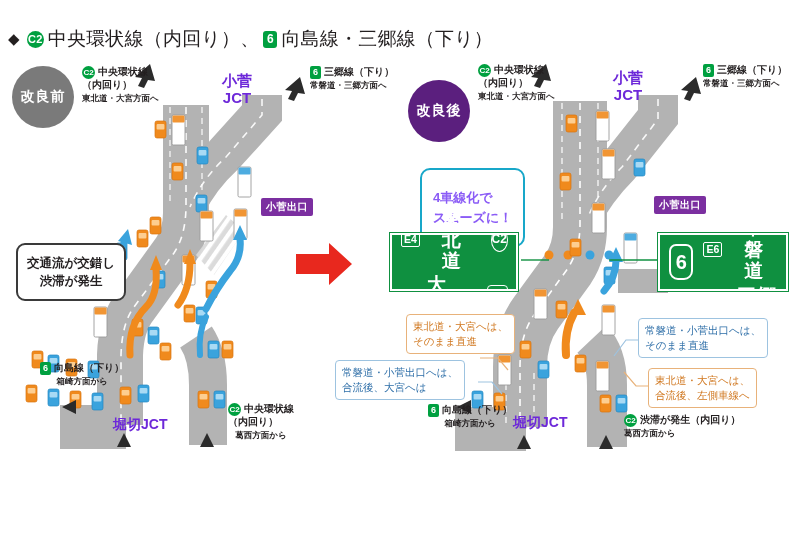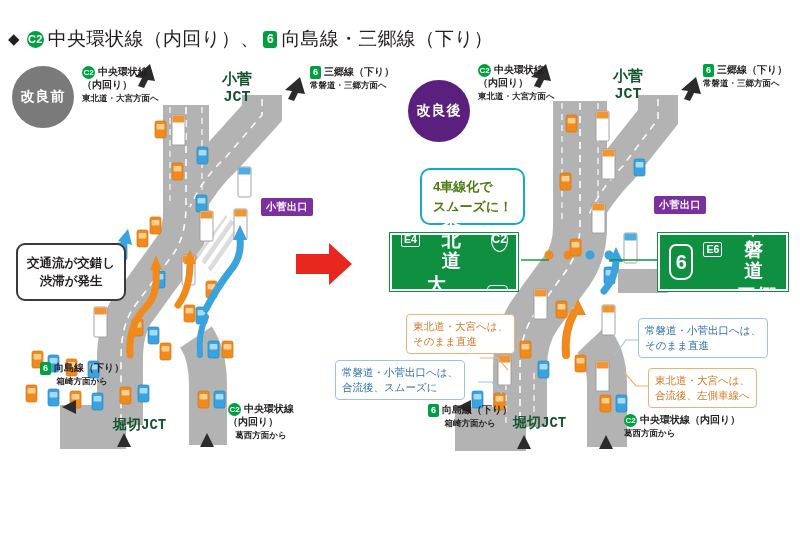--- a/index.html
+++ b/index.html
@@ -52,40 +52,40 @@
 
   
   .dirlabel{font-size:9.5px;line-height:1.25;color:#231f20;}
   .dirlabel .row1{display:flex;align-items:center;gap:3px;font-size:10px;font-weight:bold;white-space:nowrap;}
   .dirlabel .row2{font-size:10px;font-weight:bold;text-align:left;}
   .dirlabel .sub{font-size:8.5px;font-weight:bold;margin-top:1px;white-space:nowrap;}
   .rt.sm{width:13px;height:13px;font-size:8px;}
   .rt.sm6{width:11px;height:13px;font-size:9px;border-radius:2px;}
 
   
-  .jct{color:#14532d;font-weight:bold;font-family:Liberation Mono, monospace;}
+  .jct{color:#6d28d9;font-weight:bold;font-family:Liberation Sans, sans-serif;}
   .jct.big{font-size:15px;line-height:1.1;text-align:center;}
   .jct.mid{font-size:14px;}
 
   
   .exit-badge{
     background:#7b2fa0;color:#fff;font-size:10px;font-weight:bold;
     padding:2px 5px;border-radius:2px;white-space:nowrap;letter-spacing:.5px;
   }
 
   
   .callout{
     border:2px solid #3a3a3a;border-radius:9px;background:#fff;
     font-size:12.5px;font-weight:bold;line-height:1.45;text-align:center;
     padding:9px 9px;white-space:nowrap;color:#231f20;
   }
   .callout-cyan{
     border:2px solid #18a7c9;border-radius:10px;background:#fff;
-    color:#4d7c0f;font-size:13px;font-weight:bold;line-height:1.5;
-    padding:7px 11px;white-space:nowrap;
+    color:#8b5cf6;font-size:13px;font-weight:bold;line-height:1.5;
+    padding:18px 11px;white-space:nowrap;
   }
   .note{
     border:1.2px solid #9dc3e0;border-radius:4px;background:#fff;
     color:#2f6fa8;font-size:10.5px;line-height:1.45;
     padding:4px 6px;white-space:nowrap;
   }
   .note.orange{border-color:#e8b27a;color:#d0771f;}
 
   
   .gsign{
@@ -407,21 +407,21 @@
     </div>
   </div>
 
   <div class="abs note orange" style="left:406px;top:314px;">
     <div>東北道・大宮へは、</div>
     <div>そのまま直進</div>
   </div>
 
   <div class="abs note" style="left:335px;top:360px;">
     <div>常磐道・小菅出口へは、</div>
-    <div>合流後、スムーズに</div>
+    <div>合流後、大宮へは</div>
   </div>
 
   <div class="abs note" style="left:638px;top:318px;">
     <div>常磐道・小菅出口へは、</div>
     <div>そのまま直進</div>
   </div>
 
   <div class="abs note orange" style="left:648px;top:368px;">
     <div>東北道・大宮へは、</div>
     <div>合流後、左側車線へ</div>
@@ -440,19 +440,19 @@
       <span>向島線（下り）</span>
     </div>
     <div class="sub" style="text-align:center">箱崎方面から</div>
   </div>
 
   <div class="abs jct mid" style="left:513px;top:414px;">堀切JCT</div>
 
   <div class="abs dirlabel" style="left:624px;top:414px;">
     <div class="row1">
       <span class="rt c2 sm">C2</span>
-      <span>中央環状線（内回り）</span>
+      <span>渋滞が発生（内回り）</span>
     </div>
     <div class="sub">葛西方面から</div>
   </div>
 
 
 </div>
 
 </body></html>

